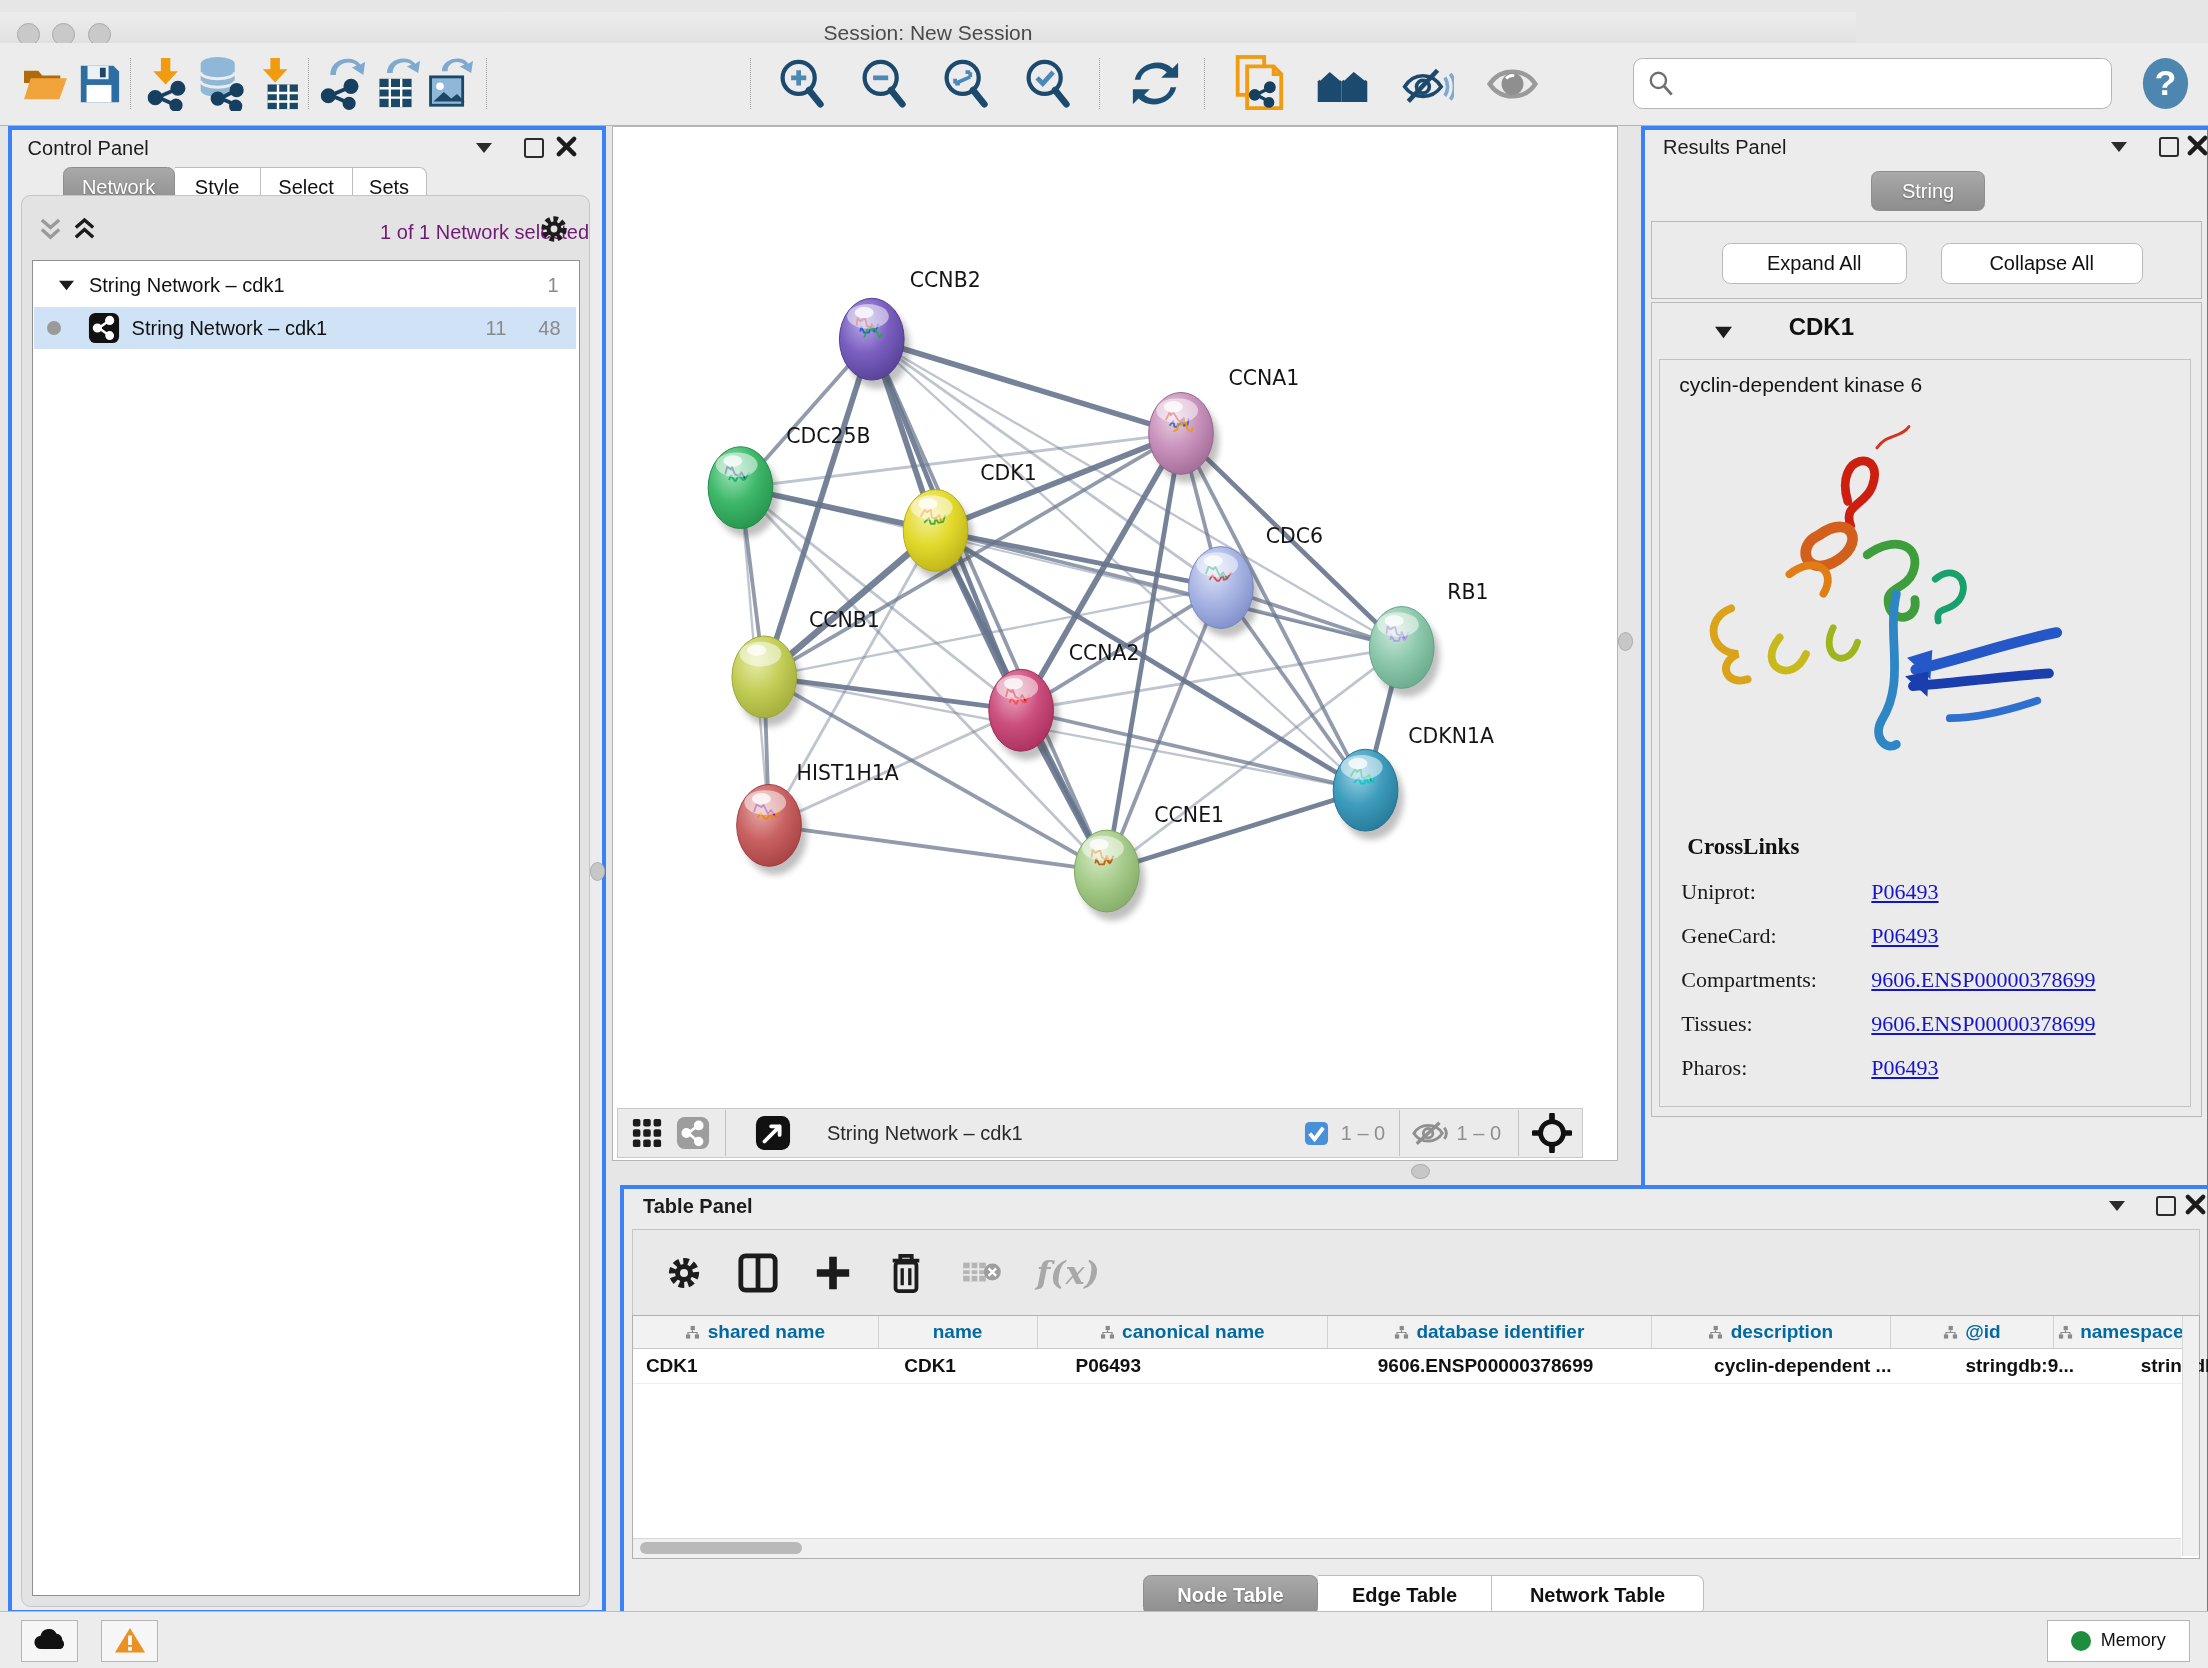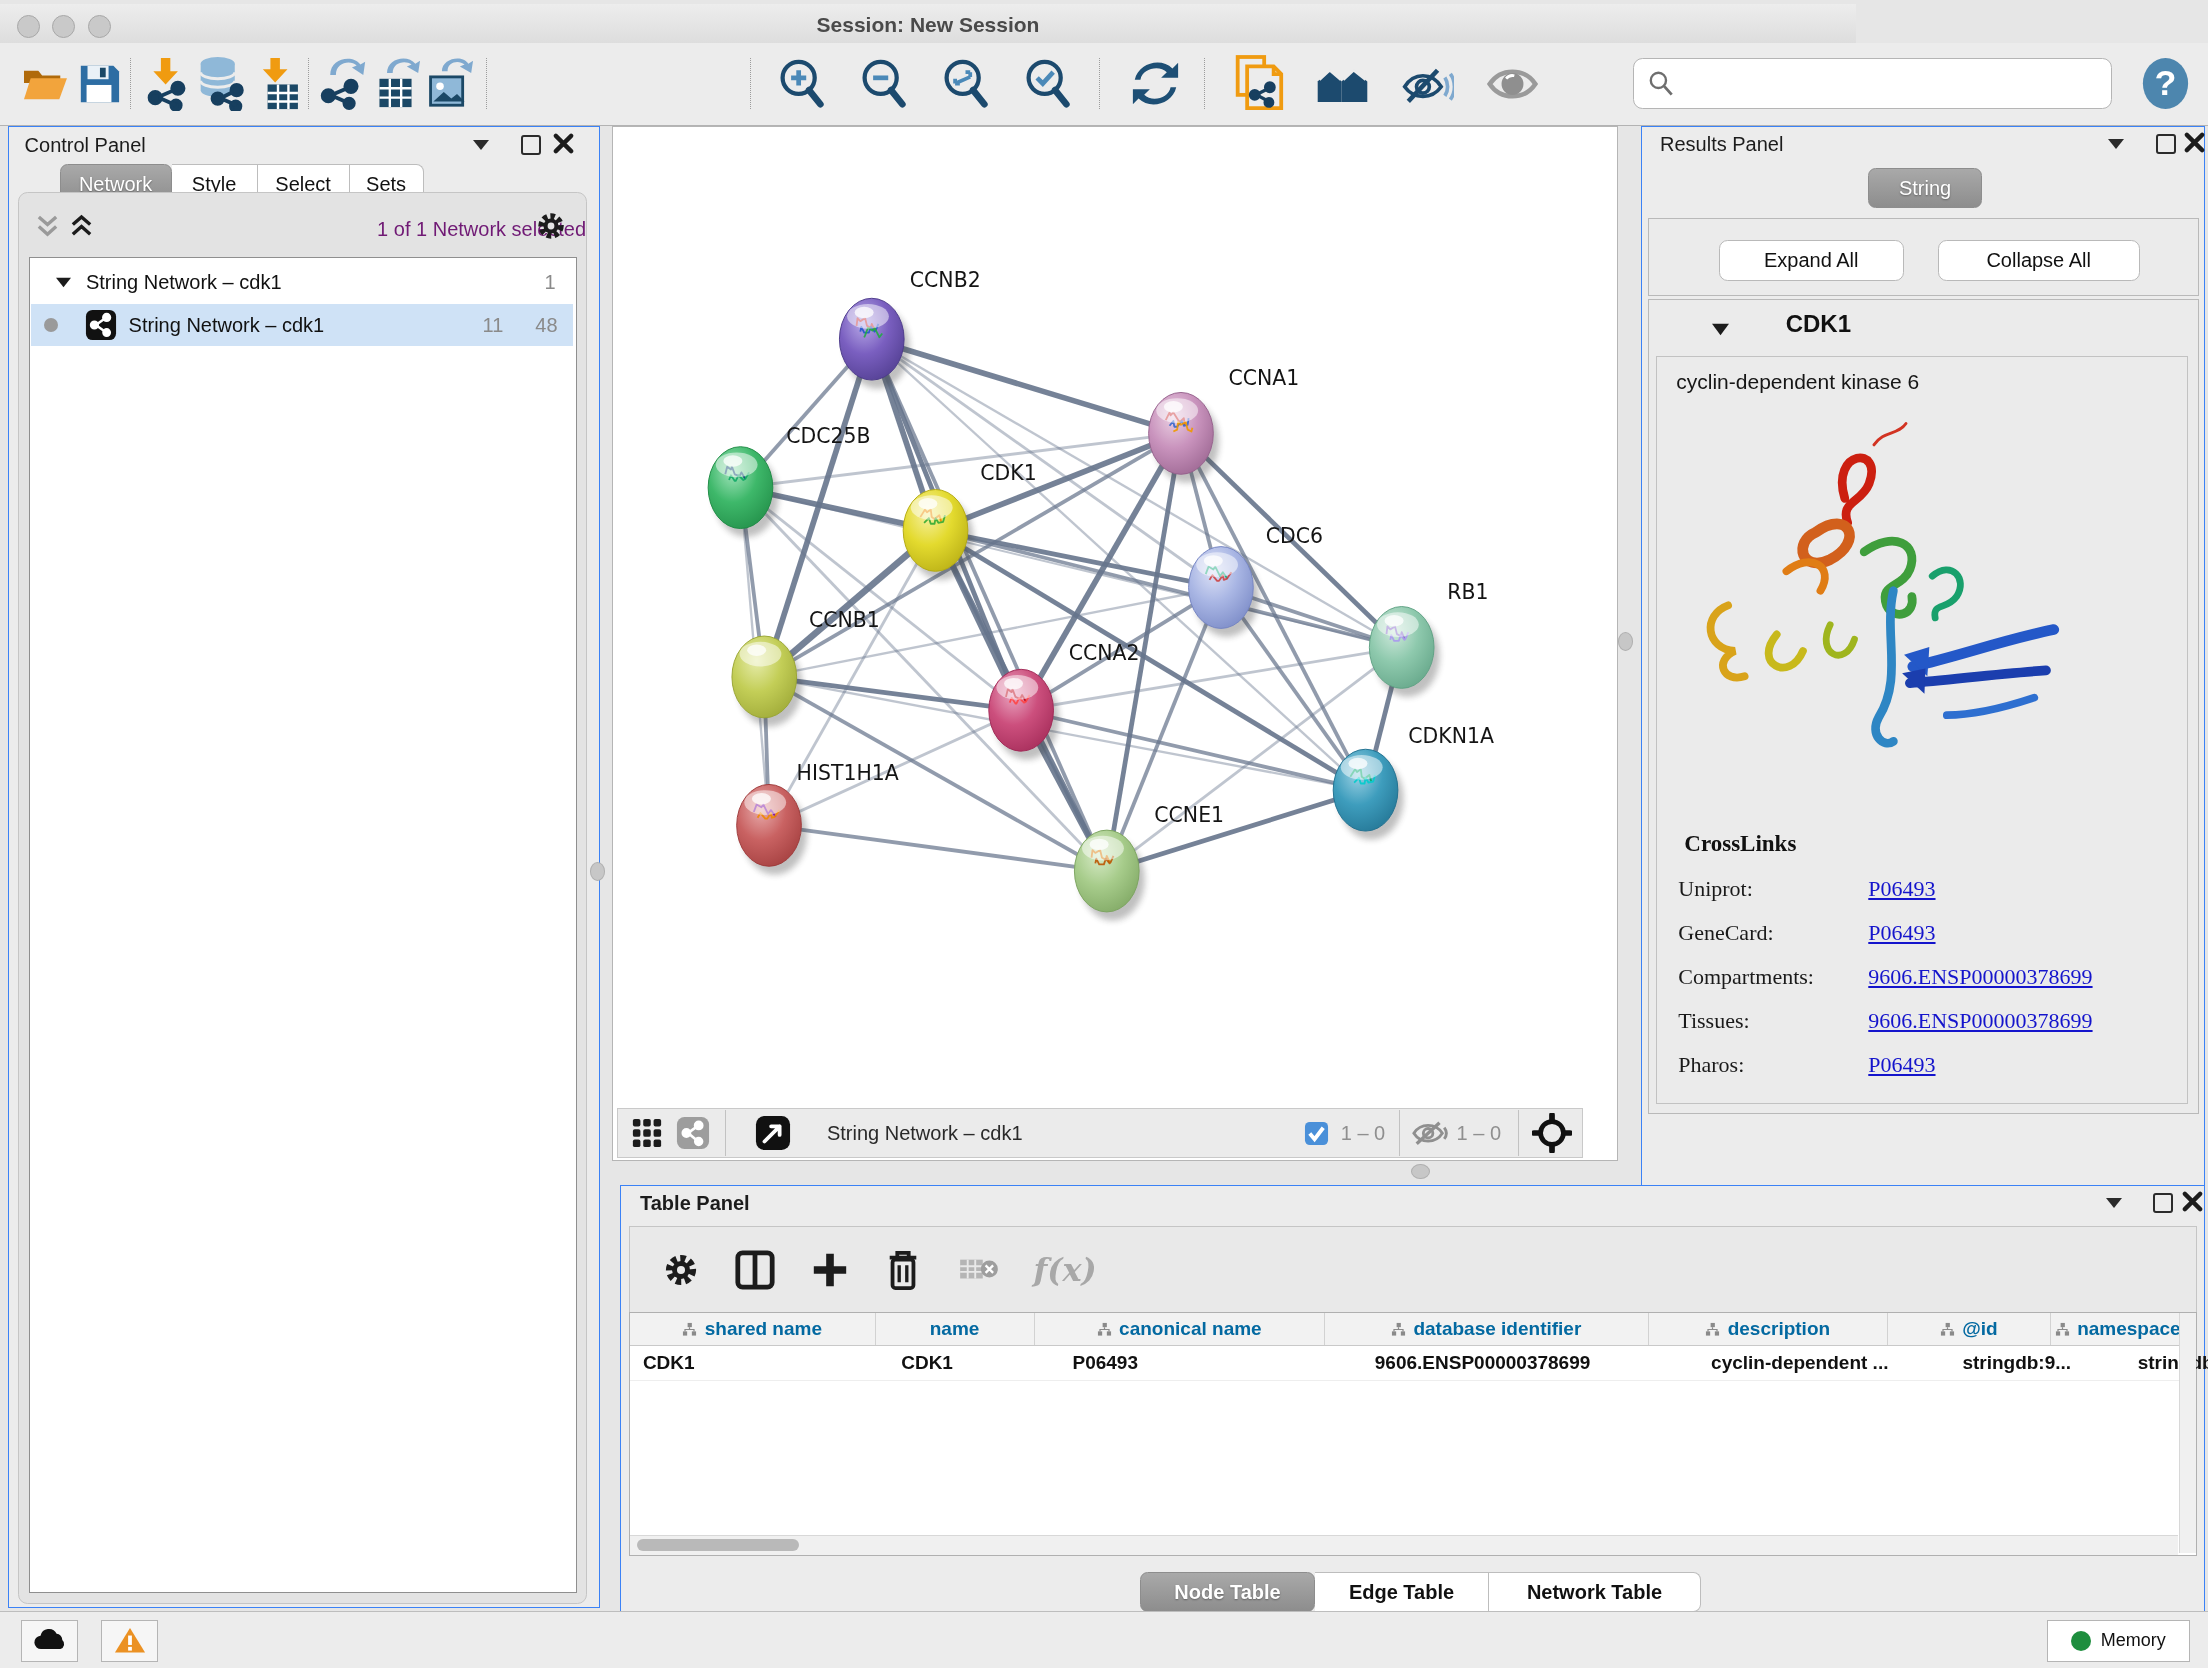--- a/index.html
+++ b/index.html
@@ -1,34 +1,34 @@
 <!DOCTYPE html>
 <html style="font-size:15px"><head>
 <meta charset="utf-8">
 <style>
   html,body{margin:0;padding:0;width:2208px;height:1668px;overflow:hidden;
     font-family:"Liberation Sans","DejaVu Sans",sans-serif;background:#e6e6e6;
     -webkit-font-smoothing:antialiased;}
   .abs{position:absolute;}
   
-  #titlebar{left:0;top:4px;width:1856px;height:42px;background:linear-gradient(#ededed,#dcdcdc);
-    border-bottom:1px solid #b9b9b9;font-weight:bold;}
+  #titlebar{left:0;top:12px;width:1856px;height:42px;background:linear-gradient(#ededed,#dcdcdc);
+    border-bottom:1px solid #b9b9b9;}
   .tl-circle{position:absolute;top:10.5px;width:21px;height:21px;border-radius:50%;
     background:#c9c9c9;border:1px solid #a8a8a8;}
   #win-title{position:absolute;top:8.6px;left:0;width:100%;text-align:center;
     font-size:21px;color:#4a4a4a;}
   
   #toolbar{left:0;top:43px;width:2208px;height:82px;background:#ececec;border-bottom:1px solid #b3b3b3;}
   .tbtn{position:absolute;top:13.3px;width:53px;height:55px;display:flex;align-items:center;justify-content:center;}
   .tsep{position:absolute;top:15px;width:0;height:51px;border-left:1.9px dotted #9c9c9c;}
   #search-wrap{position:absolute;left:1633px;top:15px;width:477px;height:49px;background:#fff;
     border:1px solid #b5b5b5;border-radius:9.5px;display:flex;align-items:center;}
   #search-input{border:none;outline:none;font-size:20px;flex:1;background:transparent;height:38px;}
   
-  .panel{background:#ececec;border:1px solid #3b82f6;}
+  .panel{background:#ececec;border:4px solid #3b82f6;}
   .panel-title{font-size:20px;color:#1c1c1c;}
   .pctl{position:absolute;display:flex;align-items:center;justify-content:center;}
   .caret-down{width:0;height:0;border-left:8.6px solid transparent;border-right:8.6px solid transparent;
     border-top:10.5px solid #2b2b2b;}
   .max-box{width:16px;height:16px;border:2.4px solid #2b2b2b;border-radius:2.9px;}
   
   .seg{position:absolute;display:flex;}
   .seg .tab{height:38px;display:flex;align-items:center;justify-content:center;
     background:#fff;border:1px solid #bdbdbd;border-left:none;font-size:20px;color:#111;}
   .seg .tab:first-child{border-left:1px solid #bdbdbd;border-radius:7.6px 0 0 7.6px;}

